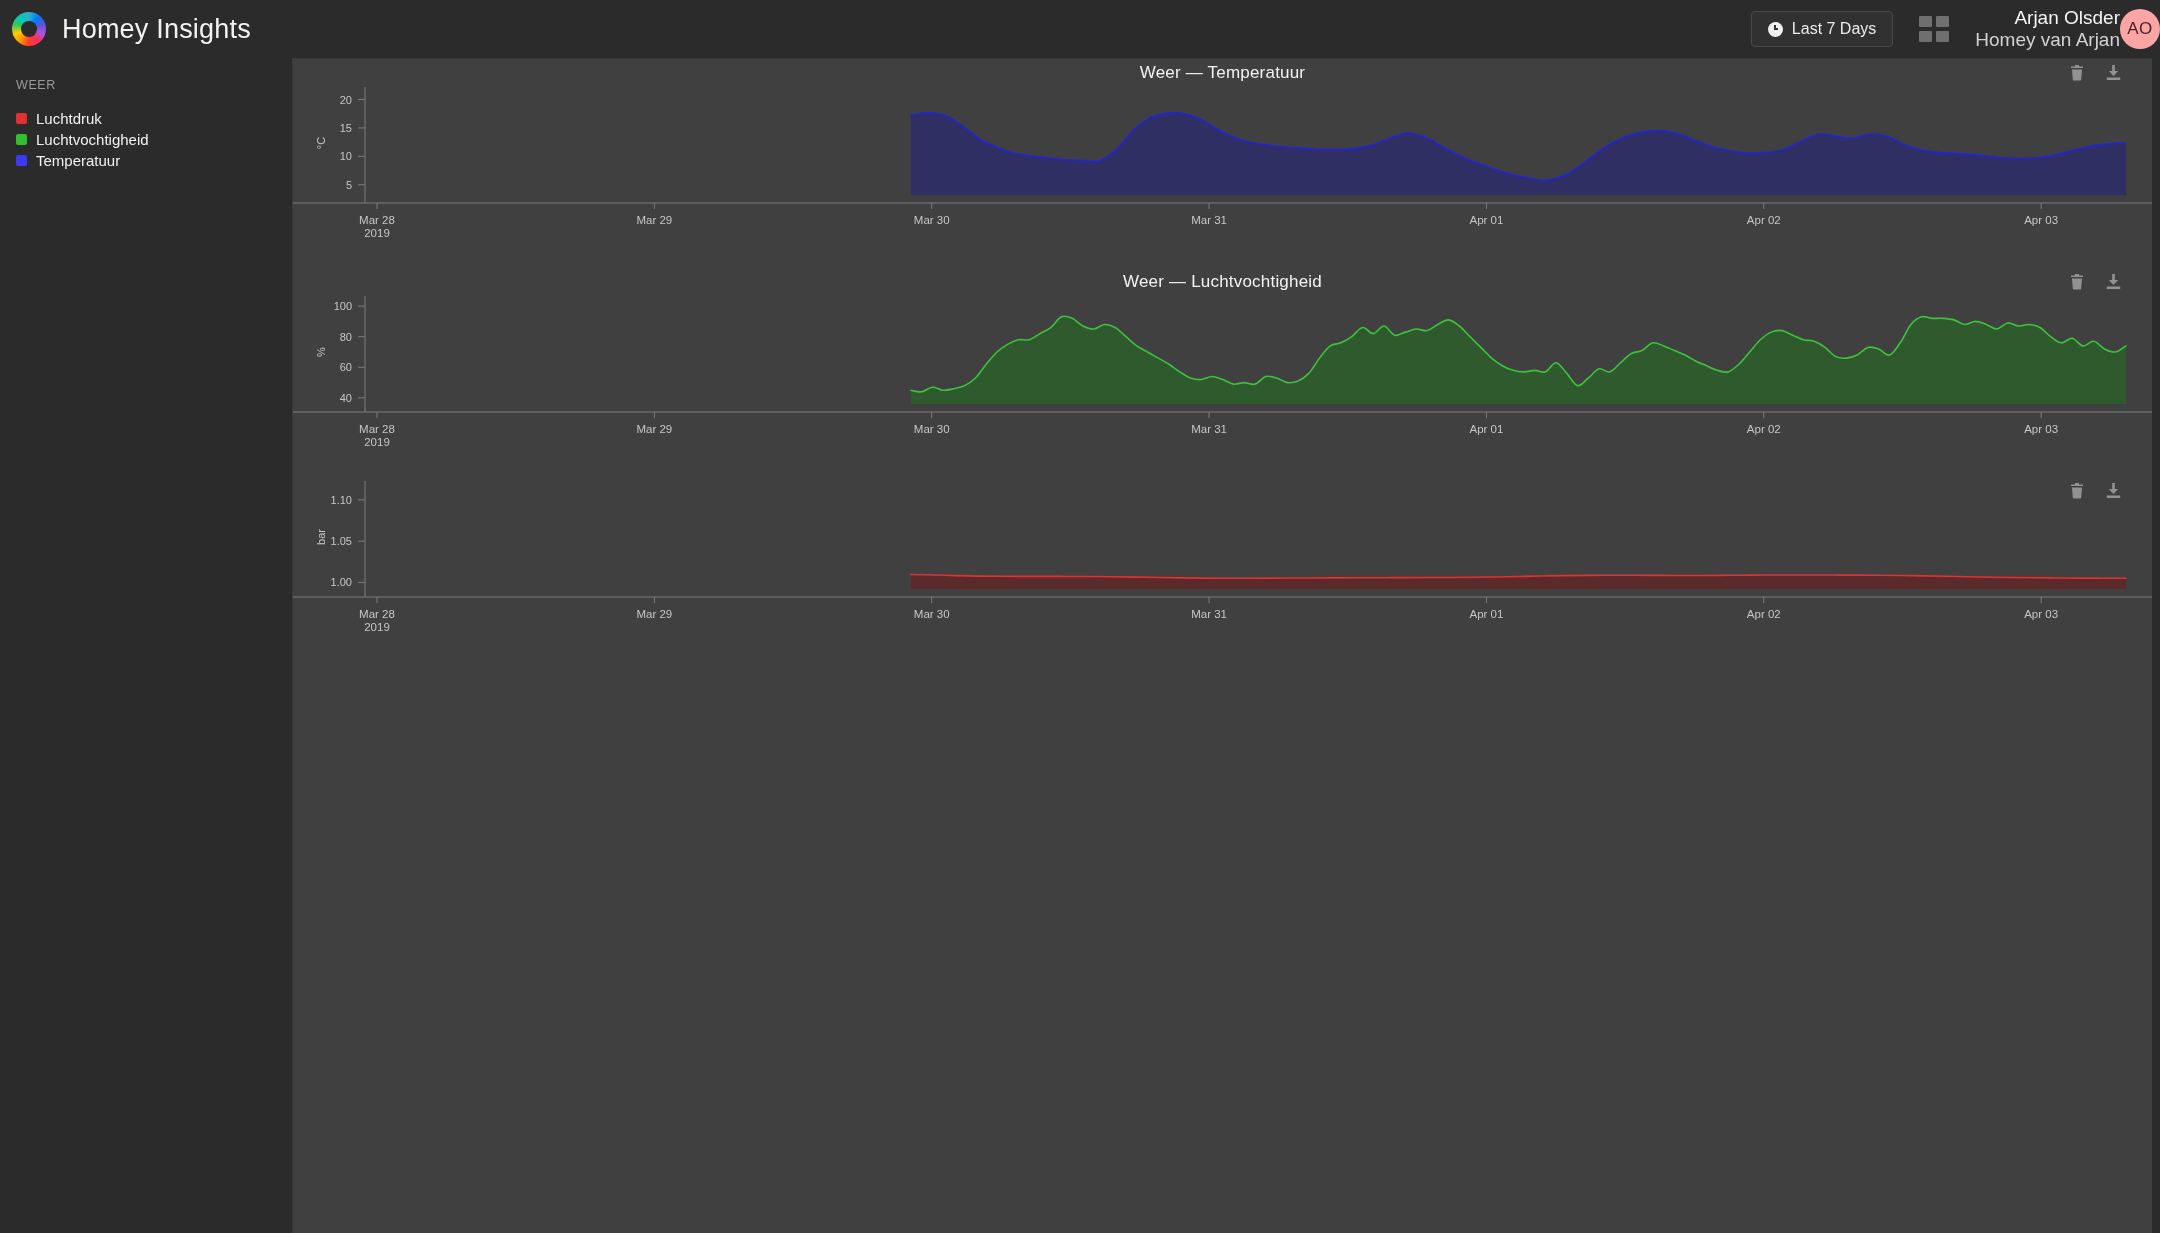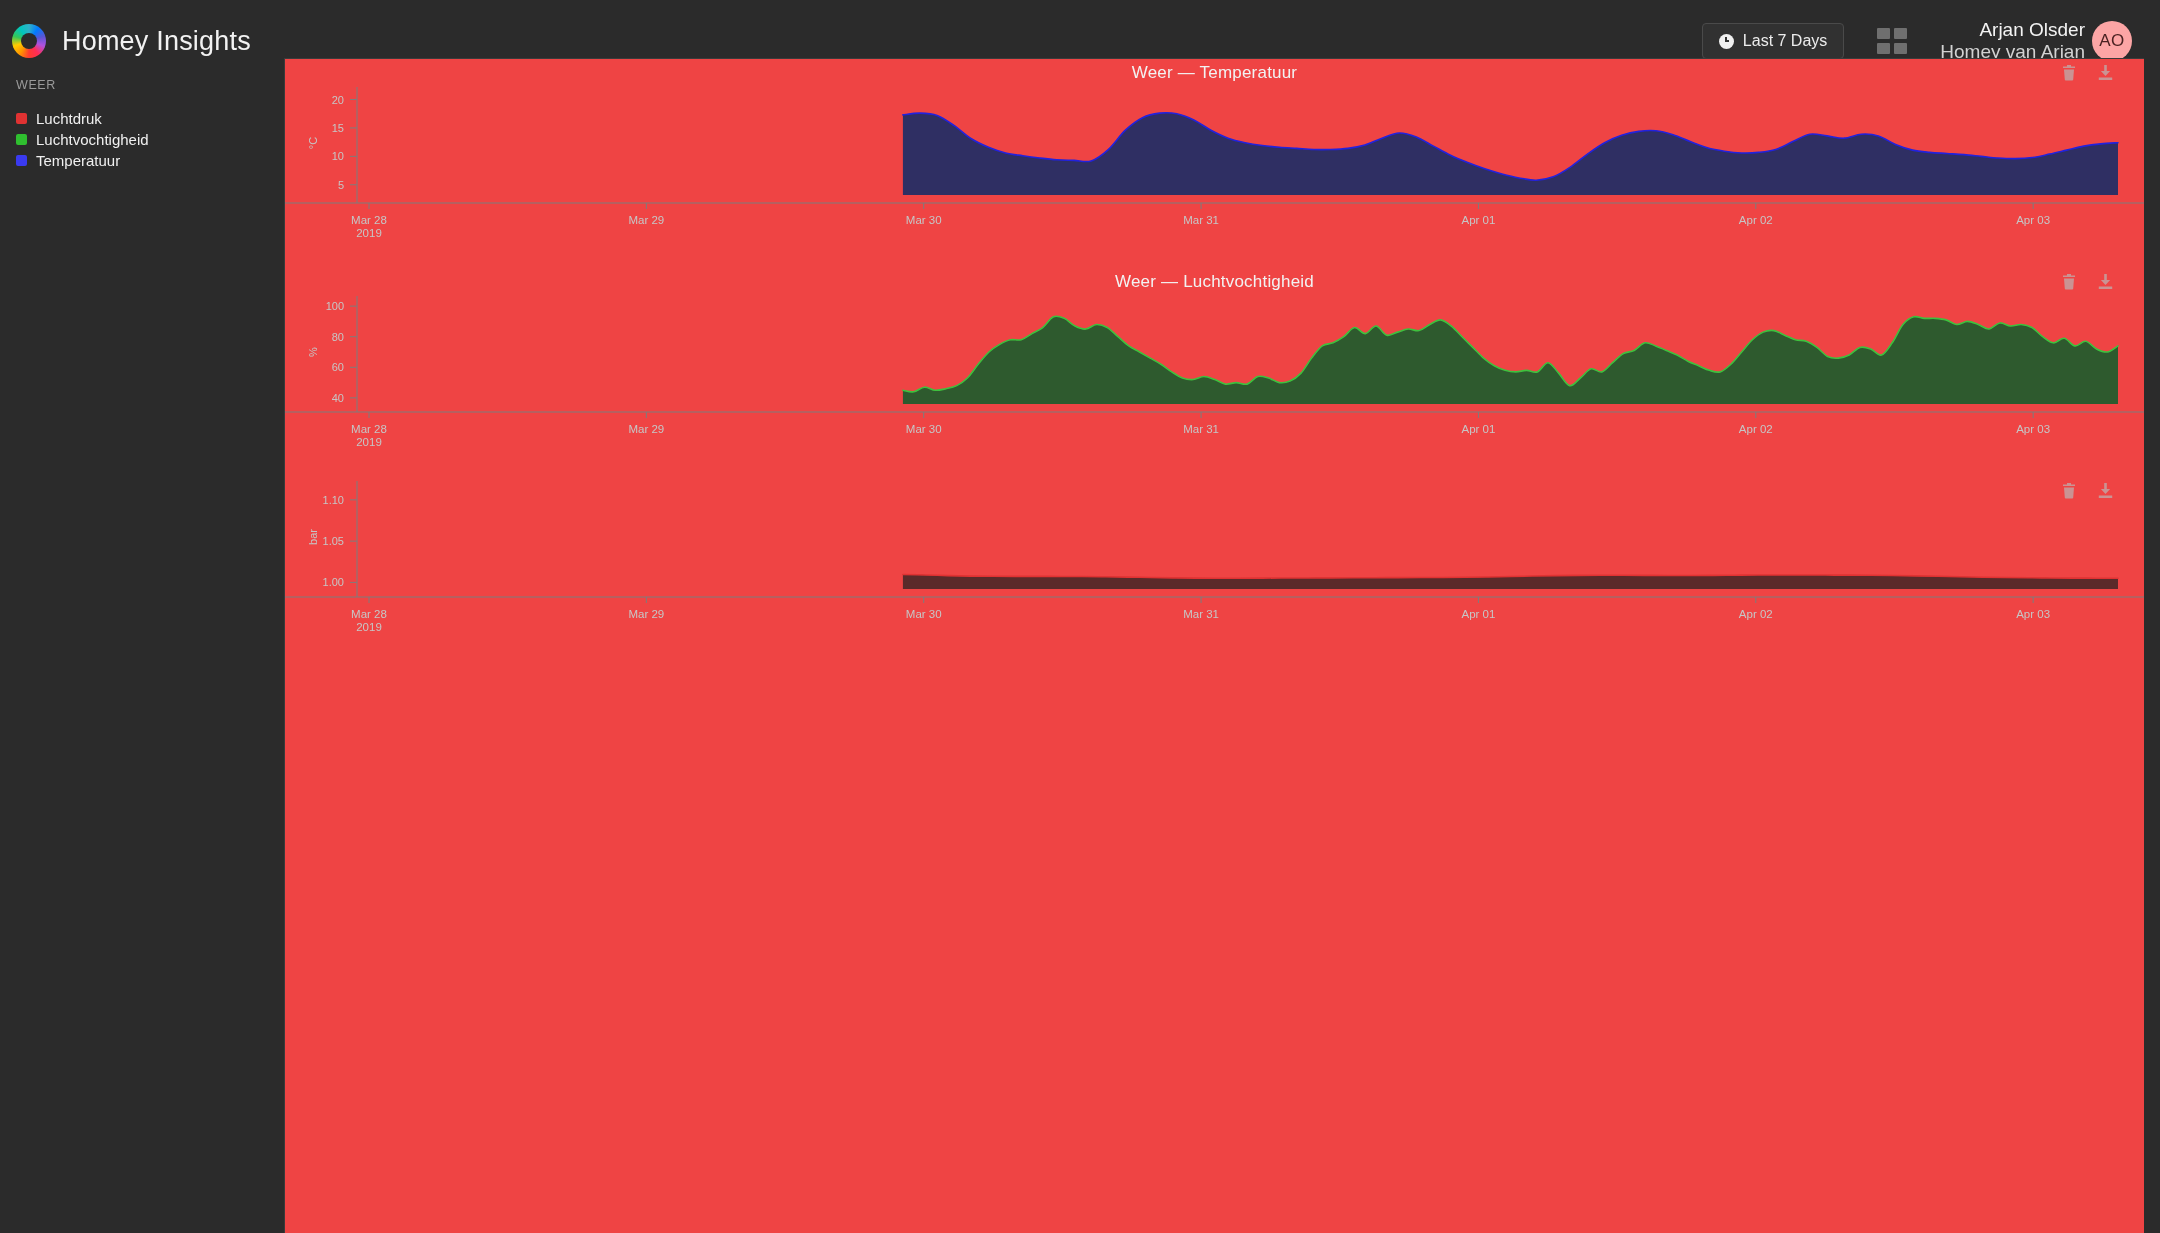--- a/index.html
+++ b/index.html
@@ -6,21 +6,21 @@
   html, body {
     width: 2160px; height: 1233px;
     background: #2b2b2b;
     font-family: "Liberation Sans", sans-serif;
     color: #e8e8e8;
     overflow: hidden;
   }
 
   
   .header {
-    position: absolute; top: 12px; left: 0;
+    position: absolute; top: 0; left: 0;
     width: 2160px; height: 58px;
     background: #2b2b2b;
     display: flex; align-items: center;
   }
   .brand { display: flex; align-items: center; padding-left: 12px; }
   .logo-ring {
     width: 34px; height: 34px; border-radius: 50%;
     background: conic-gradient(from 180deg,
       #ff3b30, #ff9500, #ffcc00, #34c759, #00c7be,
       #30b0c7, #007aff, #5856d6, #af52de, #ff2d55, #ff3b30);
@@ -30,21 +30,21 @@
     content: ""; position: absolute;
     top: 9px; left: 9px; width: 16px; height: 16px;
     border-radius: 50%; background: #2b2b2b;
   }
   .brand-title {
     margin-left: 16px; font-size: 27px; font-weight: 400;
     color: #f2f2f2; letter-spacing: .2px; white-space: nowrap;
   }
   .header-right {
     margin-left: auto; display: flex; align-items: center;
-    padding-right: 28px; gap: 7px;
+    padding-right: 0; gap: 0;
   }
   .range-btn {
     display: flex; align-items: center; gap: 9px;
     height: 36px; padding: 0 16px;
     border: 1px solid #4a4a4a; border-radius: 4px;
     background: #313131; color: #ececec; font-size: 16px;
     white-space: nowrap; cursor: pointer;
   }
   .clock-icon {
     width: 15px; height: 15px; border-radius: 50%;
@@ -86,23 +86,23 @@
   }
   .sidebar-item {
     display: flex; align-items: center; gap: 9px;
     height: 20px; margin-bottom: 1px; cursor: pointer;
   }
   .dot { width: 11px; height: 11px; border-radius: 2px; flex: none; }
   .sidebar-item-label { font-size: 15px; color: #f0f0f0; }
 
   
   .content {
-    position: absolute; top: 58px; left: 284px;
+    position: absolute; top: 58px; left: 292px;
     width: 1860px; height: 1175px;
-    background: #ef4444;
+    background: #404040;
     border-left: 1px solid #3b3b3b;
     border-top: 1px solid #3b3b3b;
     overflow: hidden;
   }
   .card { position: relative; width: 1859px; }
   .card-title {
     text-align: center; font-size: 17px; color: #f2f2f2;
     padding-top: 4px; letter-spacing: .2px;
   }
   .card-actions {

